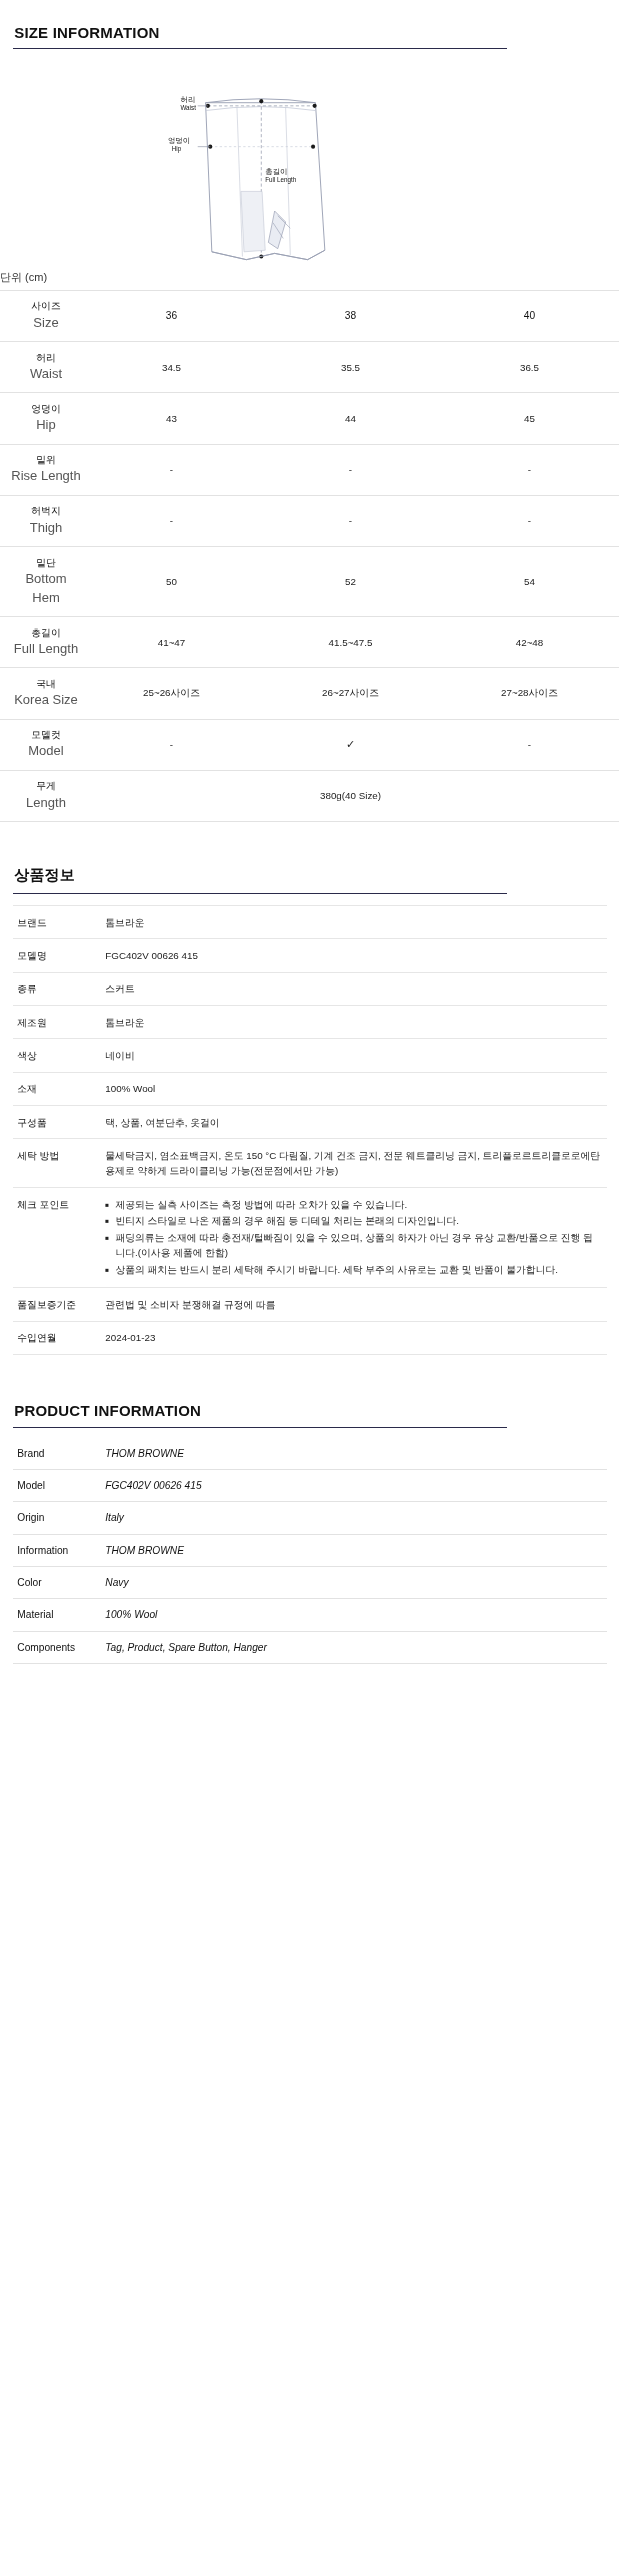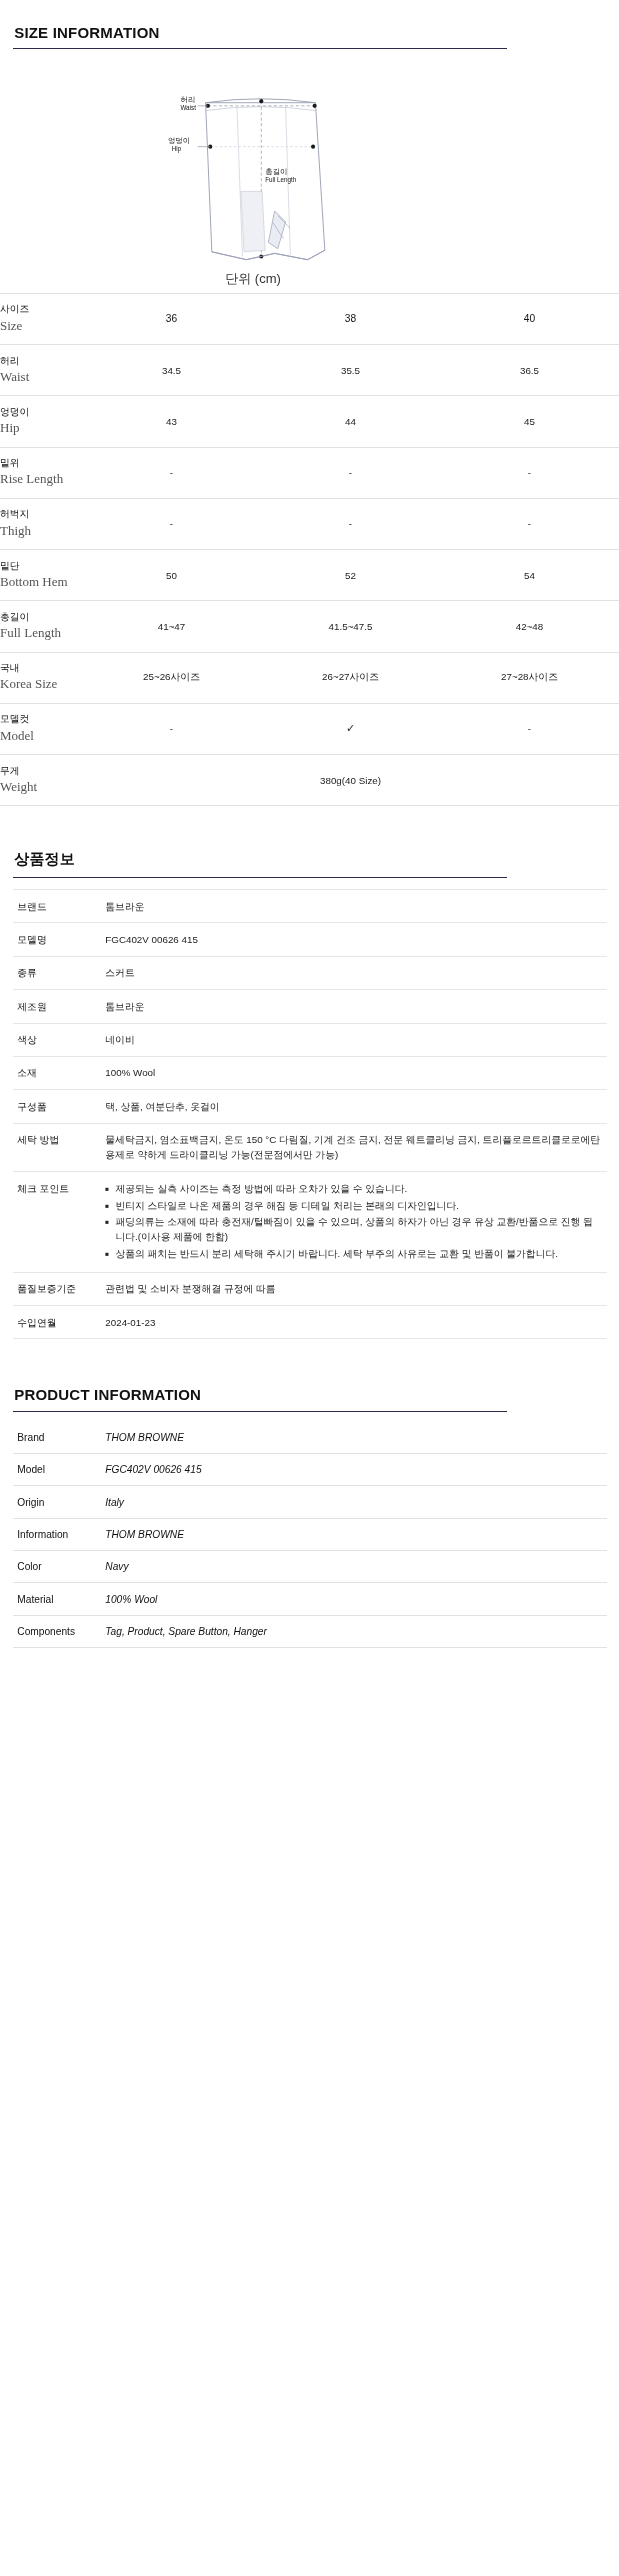--- a/index.html
+++ b/index.html
@@ -30,43 +30,42 @@
   .head-product-information { margin-top: 47px; }
 
   
   .diagram-wrap {
     position: relative;
     height: 216px;
     margin-top: 4.7px;
   }
   .diagram-wrap svg { display: block; margin: 0 auto; }
   .unit-line {
-    text-align: center;
-    font-size: 13px;
+    text-align: left;
+    font-size: 11px;
     color: #333;
     padding: 0 14px 4.7px 0;
   }
 
   
   table { border-collapse: collapse; width: 100%; }
   .size-table { width: 619px; font-size: 9.8px; }
   .size-table td, .size-table th {
     border-top: 0.8px solid #e2e2e2;
     border-bottom: 0.8px solid #e2e2e2;
     padding: 8.6px 0;
     text-align: center;
     vertical-align: middle;
     color: #222;
   }
   .size-table tr td:first-child {
-    text-align: left;
-    padding-left: 0;
+    text-align: center;
+    padding-left: 10px;
     width: 82px;
     line-height: 1.45;
-    font-family: Liberation Serif, serif;
   }
   .size-table .kr { display: block; font-size: 9.8px; color: #111; }
   .size-table .en { display: block; font-size: 13px; color: #555; }
   .size-table .hdr td { font-weight: normal; }
   .size-table .hdr td.val { font-size: 10.2px; color: #111; }
   .size-table td.val { width: 179px; }
   .check { font-size: 11px; }
 
   
   .info-table { width: 594px; margin: 11px 12.6px 0 12.6px; font-size: 9.8px; }
@@ -233,21 +232,21 @@
             <span class="kr">모델컷</span>
             <span class="en">Model</span>
           </td>
           <td class="val">-</td>
           <td class="val check">✓</td>
           <td class="val">-</td>
         </tr>
         <tr>
           <td>
             <span class="kr">무게</span>
-            <span class="en">Weight</span>
+            <span class="en">Length</span>
           </td>
           <td class="val" colspan="3">380g(40 Size)</td>
         </tr>
       </tbody>
   </table>
 
   <div class="section-head head-product-info">상품정보</div>
 
   <table class="info-table">
     <tbody id="info-tbody">

